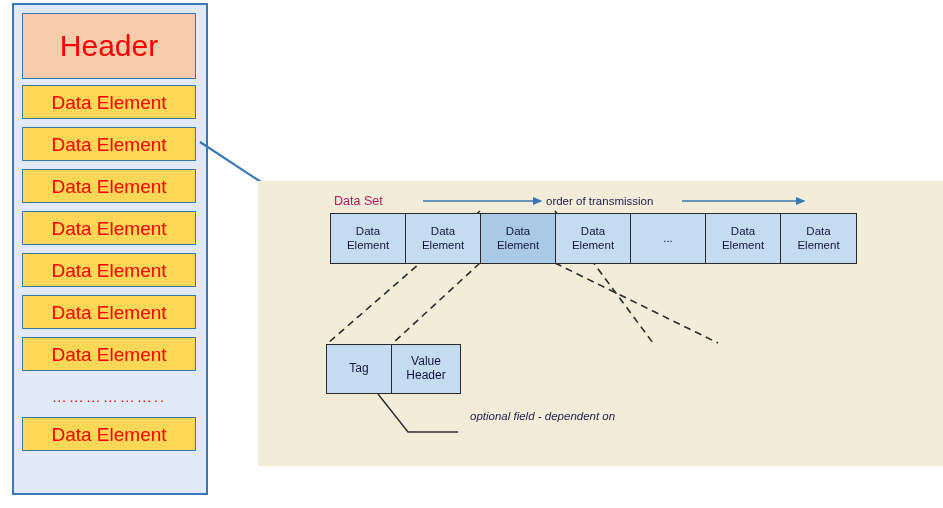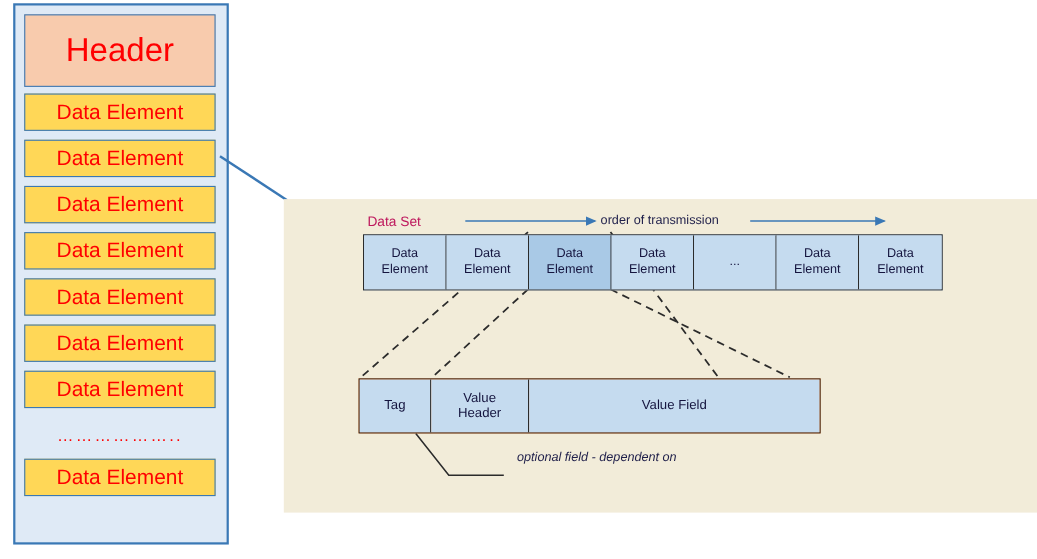--- a/index.html
+++ b/index.html
@@ -62,31 +62,31 @@
     font-size:11.5px;color:#15153f;line-height:1.15;background:#c5dbef;
   }
   #dataset-row .cell:last-child{border-right:none;}
   #dataset-row .cell.hl{background:#a9c9e6;}
   #dataset-row .cell .l2{display:block;}
 
   
   #detail-row{
     position:absolute;left:68px;top:163px;height:50px;
     display:flex;border:1.6px solid #2b2b2b;box-sizing:border-box;
-    background:#f97316;
+    background:#404040;
   }
   #detail-row .cell{
     border-right:1.6px solid #2b2b2b;box-sizing:border-box;
     display:flex;flex-direction:column;align-items:center;justify-content:center;
     font-size:12px;color:#15153f;line-height:1.15;background:#c5dbef;
   }
   #detail-row .cell:last-child{border-right:none;}
   #detail-row .c-tag{width:65px;}
   #detail-row .c-vr{width:63px;background:#a9c9e6;}
-  #detail-row .c-vl{width:89px;}
+  #detail-row .c-vl{width:68px;}
   #detail-row .c-vf{width:264px;}
 
   .note{
     position:absolute;left:212px;top:228px;font-size:11.5px;color:#1f1f4a;
     line-height:1.35;text-align:center;white-space:nowrap;font-style:italic;
   }
 
   #diagram-lines{position:absolute;left:0;top:0;width:685px;height:285px;}
 </style>
 </head>
@@ -189,23 +189,19 @@
 
   <div id="detail-row">
     <div class="cell c-tag">
       <span class="l1">Tag</span>
       <span class="l2"></span>
     </div>
     <div class="cell c-vl">
       <span class="l1">Value</span>
       <span class="l2">Header</span>
     </div>
-    <div class="cell c-vf">
-      <span class="l1">Value Field</span>
-      <span class="l2"></span>
-    </div>
   </div>
 
   <div class="note">
     <div>optional field - dependent on</div>
   </div>
 
 </div>
 
 </body></html>

